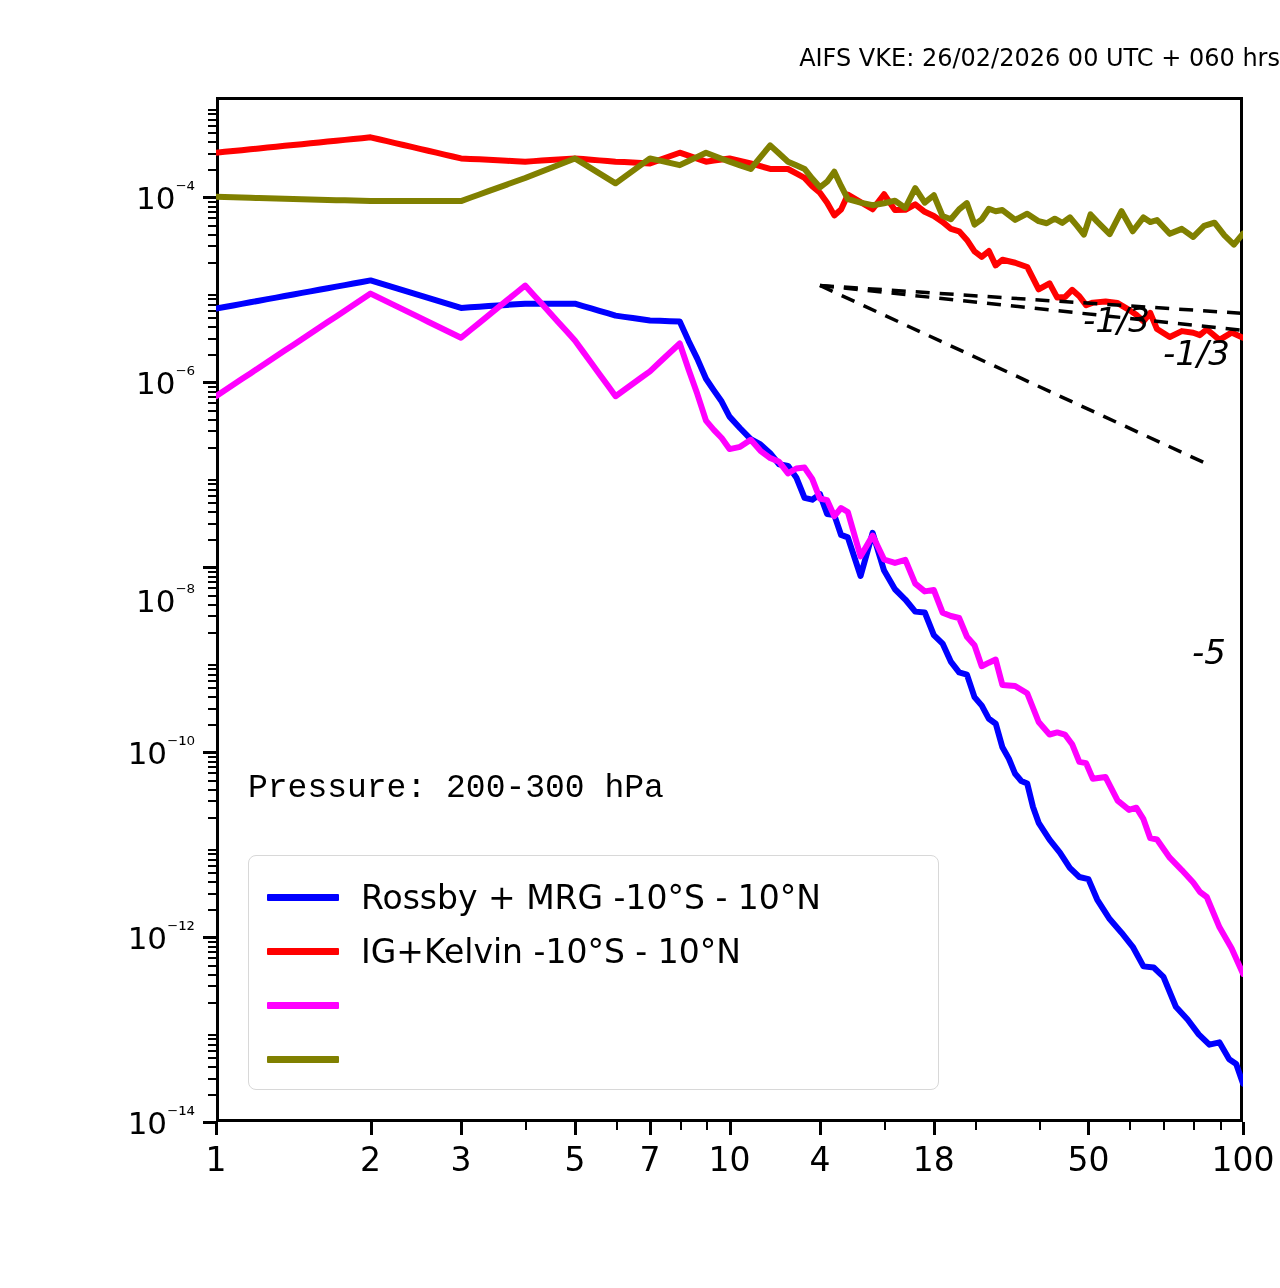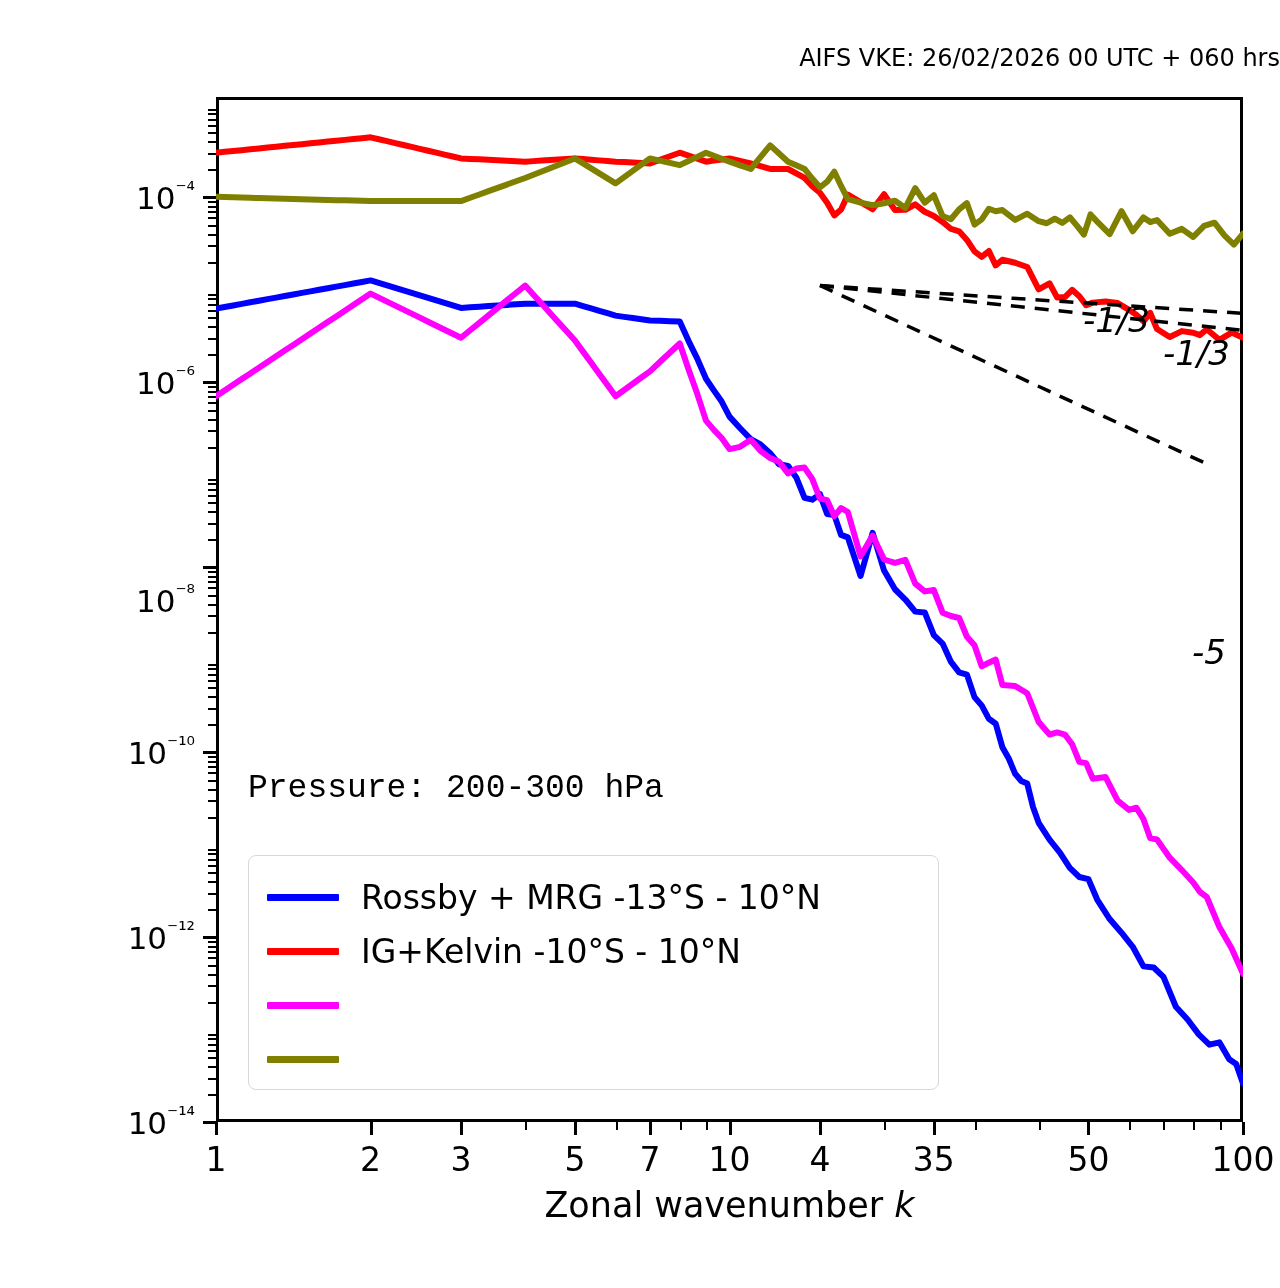--- a/index.html
+++ b/index.html
@@ -40,21 +40,20 @@
 <body>
 
 <div id="root">
 
   <div id="plot-title">AIFS VKE: 26/02/2026 00 UTC + 060 hrs</div>
 
   <div id="ylabel-wrap">
     
   </div>
 
-  <div id="xlabel"><span>Zonal wavenumber </span><span class="it">k</span></div>
 
   <div class="axis-frame"></div>
 
   <svg class="plot" id="plot-svg" width="1027" height="1025">
       <path d="M0.00 211.56 L8.59 210.00 L17.18 208.43 L25.76 206.87 L34.35 205.30 L42.94 203.74 L51.53 202.17 L60.11 200.61 L68.70 199.04 L77.29 197.48 L85.88 195.91 L94.46 194.35 L103.05 192.78 L111.64 191.22 L120.23 189.65 L128.82 188.09 L137.40 186.52 L145.99 184.96 L154.58 183.39 L162.80 185.89 L171.02 188.40 L179.24 190.90 L187.46 193.40 L195.68 195.91 L203.90 198.41 L212.12 200.91 L220.34 203.41 L228.56 205.92 L236.78 208.42 L245.00 210.92 L254.17 210.32 L263.33 209.71 L272.50 209.11 L281.66 208.50 L290.83 207.90 L299.99 207.29 L309.16 206.69 L317.45 206.69 L325.75 206.69 L334.04 206.69 L342.33 206.69 L350.63 206.69 L358.92 206.69 L367.05 209.08 L375.18 211.47 L383.32 213.85 L391.45 216.24 L399.58 218.63 L408.17 219.86 L416.77 221.09 L425.36 222.33 L433.96 223.56 L443.88 223.85 L453.81 224.15 L463.74 224.44 L472.49 243.85 L481.25 261.60 L490.00 281.74 L497.84 293.36 L505.67 304.59 L513.50 319.63 L524.13 331.25 L534.76 342.15 L544.46 347.47 L554.16 356.26 L563.08 367.25 L572.01 368.83 L580.27 380.45 L588.54 400.90 L596.23 402.70 L603.92 397.12 L611.12 417.05 L618.32 418.15 L625.08 437.92 L631.84 440.43 L644.58 478.95 L656.64 435.84 L668.08 473.59 L678.96 492.25 L689.33 502.51 L699.25 514.62 L708.74 515.47 L717.84 538.05 L726.59 546.55 L735.01 564.96 L743.12 575.43 L750.94 577.62 L758.50 600.09 L765.81 608.68 L772.89 621.80 L779.76 626.72 L786.41 650.34 L792.88 661.78 L799.16 676.79 L805.27 684.05 L811.22 686.57 L817.01 710.00 L822.66 725.82 L833.54 742.57 L843.91 755.67 L853.83 770.93 L863.32 780.01 L872.42 782.06 L881.17 802.54 L893.68 822.07 L905.52 835.70 L916.77 849.76 L927.47 869.36 L937.69 870.50 L947.46 879.93 L959.85 909.77 L971.59 922.46 L982.74 937.35 L993.36 947.69 L1003.50 945.38 L1013.20 962.22 L1020.21 966.90 L1027.00 986.61 " fill="none" stroke="#0000ff" stroke-width="6" stroke-linejoin="round" stroke-linecap="round"></path>
       <path d="M0.00 55.70 L8.59 54.85 L17.18 53.99 L25.76 53.14 L34.35 52.28 L42.94 51.43 L51.53 50.57 L60.11 49.72 L68.70 48.86 L77.29 48.01 L85.88 47.15 L94.46 46.30 L103.05 45.44 L111.64 44.59 L120.23 43.73 L128.82 42.88 L137.40 42.02 L145.99 41.17 L154.58 40.31 L162.80 42.23 L171.02 44.16 L179.24 46.08 L187.46 48.00 L195.68 49.92 L203.90 51.84 L212.12 53.76 L220.34 55.68 L228.56 57.61 L236.78 59.53 L245.00 61.45 L254.17 61.91 L263.33 62.37 L272.50 62.83 L281.66 63.29 L290.83 63.75 L299.99 64.21 L309.16 64.67 L317.45 64.13 L325.75 63.59 L334.04 63.06 L342.33 62.52 L350.63 61.99 L358.92 61.45 L367.05 62.09 L375.18 62.74 L383.32 63.38 L391.45 64.02 L399.58 64.67 L408.17 65.09 L416.77 65.52 L425.36 65.95 L433.96 66.38 L443.88 62.82 L453.81 59.26 L463.74 55.70 L472.49 58.69 L481.25 61.68 L490.00 64.67 L497.84 63.59 L505.67 62.52 L513.50 61.45 L524.13 63.91 L534.76 66.38 L544.46 69.18 L554.16 71.99 L563.08 71.99 L572.01 71.99 L580.27 76.47 L588.54 80.96 L596.23 89.30 L603.92 95.71 L611.12 105.82 L618.32 118.38 L625.08 112.47 L631.84 97.70 L644.58 105.15 L656.64 112.27 L668.08 97.21 L678.96 113.08 L689.33 112.75 L699.25 107.35 L708.74 114.85 L717.84 119.02 L726.59 124.90 L735.01 131.98 L743.12 134.32 L750.94 142.93 L758.50 154.31 L765.70 159.83 L772.89 154.05 L779.65 168.37 L786.41 162.73 L799.16 165.74 L811.22 169.96 L822.66 192.27 L833.54 186.31 L841.23 200.61 L848.92 200.10 L856.12 192.85 L863.32 199.22 L870.08 208.17 L876.84 205.62 L889.58 204.56 L901.64 206.08 L913.08 212.88 L920.28 217.82 L927.47 224.34 L934.23 215.91 L940.99 232.07 L953.74 240.06 L965.80 234.12 L977.24 235.73 L984.00 238.11 L990.76 232.21 L1003.50 242.87 L1015.56 235.59 L1027.00 240.73 " fill="none" stroke="#ff0000" stroke-width="6" stroke-linejoin="round" stroke-linecap="round"></path>
       <path d="M0.00 299.20 L8.59 293.50 L17.18 287.80 L25.76 282.10 L34.35 276.40 L42.94 270.70 L51.53 265.00 L60.11 259.30 L68.70 253.60 L77.29 247.90 L85.88 242.20 L94.46 236.50 L103.05 230.80 L111.64 225.09 L120.23 219.39 L128.82 213.69 L137.40 207.99 L145.99 202.29 L154.58 196.59 L162.80 200.60 L171.02 204.62 L179.24 208.63 L187.46 212.64 L195.68 216.65 L203.90 220.67 L212.12 224.68 L220.34 228.69 L228.56 232.71 L236.78 236.72 L245.00 240.73 L254.17 233.27 L263.33 225.82 L272.50 218.36 L281.66 210.90 L290.83 203.44 L299.99 195.99 L309.16 188.53 L317.45 197.69 L325.75 206.85 L334.04 216.02 L342.33 225.18 L350.63 234.34 L358.92 243.50 L367.05 254.64 L375.18 265.78 L383.32 276.92 L391.45 288.06 L399.58 299.20 L408.17 292.99 L416.77 286.77 L425.36 280.55 L433.96 274.33 L443.88 265.05 L453.81 255.76 L463.74 246.48 L472.49 272.17 L481.25 296.83 L490.00 323.67 L497.84 332.83 L505.67 341.05 L513.50 352.08 L524.13 349.83 L534.76 342.81 L544.46 353.81 L554.16 361.05 L563.08 364.82 L572.01 376.41 L580.27 371.54 L588.54 370.60 L596.23 381.89 L603.92 401.54 L611.12 403.11 L618.32 419.20 L625.08 411.01 L631.84 415.00 L644.58 459.31 L656.64 438.56 L668.08 462.49 L678.96 465.89 L689.33 462.83 L699.25 486.66 L708.74 494.39 L717.84 493.08 L726.59 515.70 L735.01 519.01 L743.12 520.98 L750.94 539.73 L758.50 548.34 L765.70 569.26 L772.89 565.66 L779.65 562.53 L786.41 587.97 L799.16 589.03 L811.22 596.24 L822.66 625.01 L833.54 637.49 L841.23 635.40 L848.92 637.53 L856.12 647.22 L863.32 664.84 L870.08 666.09 L876.84 681.70 L889.58 680.05 L901.64 703.56 L913.08 712.91 L920.28 710.72 L927.47 722.14 L934.23 741.17 L940.99 742.51 L953.74 760.71 L965.80 773.07 L977.24 785.45 L984.00 795.04 L990.76 800.00 L1003.50 830.34 L1015.56 851.29 L1027.00 876.78 " fill="none" stroke="#ff00ff" stroke-width="6" stroke-linejoin="round" stroke-linecap="round"></path>
       <path d="M0.00 99.84 L8.59 100.08 L17.18 100.31 L25.76 100.55 L34.35 100.78 L42.94 101.02 L51.53 101.25 L60.11 101.49 L68.70 101.72 L77.29 101.96 L85.88 102.19 L94.46 102.43 L103.05 102.66 L111.64 102.90 L120.23 103.13 L128.82 103.37 L137.40 103.60 L145.99 103.84 L154.58 104.07 L162.80 104.07 L171.02 104.07 L179.24 104.07 L187.46 104.07 L195.68 104.07 L203.90 104.07 L212.12 104.07 L220.34 104.07 L228.56 104.07 L236.78 104.07 L245.00 104.07 L254.17 100.77 L263.33 97.47 L272.50 94.17 L281.66 90.86 L290.83 87.56 L299.99 84.26 L309.16 80.96 L317.45 77.71 L325.75 74.45 L334.04 71.20 L342.33 67.95 L350.63 64.70 L358.92 61.45 L367.05 66.42 L375.18 71.40 L383.32 76.37 L391.45 81.35 L399.58 86.32 L408.17 80.10 L416.77 73.89 L425.36 67.67 L433.96 61.45 L443.88 63.69 L453.81 65.92 L463.74 68.16 L472.49 64.01 L481.25 59.85 L490.00 55.70 L497.84 58.69 L505.67 61.68 L513.50 64.67 L524.13 68.33 L534.76 71.99 L544.46 60.18 L554.16 48.37 L563.08 56.52 L572.01 64.67 L580.27 68.33 L588.54 71.99 L596.23 81.59 L603.92 90.29 L611.12 84.73 L618.32 74.67 L625.08 88.99 L631.84 102.22 L644.58 105.67 L656.64 108.17 L668.08 106.27 L678.96 103.69 L689.33 110.92 L699.25 91.12 L708.74 105.63 L717.84 98.22 L726.59 119.07 L734.85 122.28 L743.12 112.35 L750.81 106.10 L758.50 127.58 L765.70 122.37 L772.89 111.75 L779.65 114.28 L786.41 113.06 L799.16 122.95 L811.22 116.70 L822.66 124.16 L830.72 126.26 L838.79 121.68 L846.31 125.84 L853.83 120.29 L860.87 128.66 L867.92 137.65 L874.54 117.42 L881.17 124.59 L893.68 137.03 L905.52 114.17 L916.77 134.24 L927.47 120.45 L934.23 125.08 L940.99 123.00 L953.74 136.83 L965.80 131.88 L977.24 139.97 L988.12 128.94 L998.49 125.67 L1008.41 138.35 L1017.90 147.58 L1027.00 136.66 " fill="none" stroke="#808000" stroke-width="6" stroke-linejoin="round" stroke-linecap="round"></path>
       <line x1="603.9228615250923" y1="188.52776468990135" x2="1027" y2="216.37781413878588" stroke="#000" stroke-width="3.5" stroke-dasharray="14 10"></line>
       <line x1="603.9228615250923" y1="188.52776468990135" x2="1027" y2="233.40630110504367" stroke="#000" stroke-width="3.5" stroke-dasharray="14 10"></line>
@@ -172,21 +171,21 @@
       <div class="xtick-label" style="left: 461.002px; top: 1140px;">3</div>
       <div class="tickmark-x" style="left: 573.921px; top: 1122px;"></div>
       <div class="xtick-label" style="left: 574.921px; top: 1140px;">5</div>
       <div class="tickmark-x" style="left: 648.958px; top: 1122px;"></div>
       <div class="xtick-label" style="left: 649.958px; top: 1140px;">7</div>
       <div class="tickmark-x" style="left: 728.5px; top: 1122px;"></div>
       <div class="xtick-label" style="left: 729.5px; top: 1140px;">10</div>
       <div class="tickmark-x" style="left: 818.923px; top: 1122px;"></div>
       <div class="xtick-label" style="left: 819.923px; top: 1140px;">4</div>
       <div class="tickmark-x" style="left: 932.842px; top: 1122px;"></div>
-      <div class="xtick-label" style="left: 933.842px; top: 1140px;">35</div>
+      <div class="xtick-label" style="left: 933.842px; top: 1140px;">18</div>
       <div class="tickmark-x" style="left: 1087.42px; top: 1122px;"></div>
       <div class="xtick-label" style="left: 1088.42px; top: 1140px;">50</div>
       <div class="tickmark-x" style="left: 1242px; top: 1122px;"></div>
       <div class="xtick-label" style="left: 1243px; top: 1140px;">100</div>
       <div class="tickmark-x minor" style="left: 525.158px; top: 1122px;"></div>
       <div class="tickmark-x minor" style="left: 615.581px; top: 1122px;"></div>
       <div class="tickmark-x minor" style="left: 679.737px; top: 1122px;"></div>
       <div class="tickmark-x minor" style="left: 706.004px; top: 1122px;"></div>
       <div class="tickmark-x minor" style="left: 884.079px; top: 1122px;"></div>
       <div class="tickmark-x minor" style="left: 974.502px; top: 1122px;"></div>
@@ -200,21 +199,21 @@
       <div class="slope-label" style="left: 1083px; top: 300px;">-1/3</div>
       <div class="slope-label" style="left: 1163px; top: 333px;">-1/3</div>
       <div class="slope-label" style="left: 1192px; top: 632px;">-5</div>
     </div>
 
   <div id="pressure-annotation">Pressure: 200-300 hPa</div>
 
   <div id="legend-box">
       <div class="legend-row">
         <div class="legend-swatch" style="background: rgb(0, 0, 255);"></div>
-        <div class="legend-text">Rossby + MRG -13°S - 10°N</div>
+        <div class="legend-text">Rossby + MRG -10°S - 10°N</div>
       </div>
       <div class="legend-row">
         <div class="legend-swatch" style="background: rgb(255, 0, 0);"></div>
         <div class="legend-text">IG+Kelvin -10°S - 10°N</div>
       </div>
       <div class="legend-row">
         <div class="legend-swatch" style="background: rgb(255, 0, 255);"></div>
       </div>
       <div class="legend-row">
         <div class="legend-swatch" style="background: rgb(128, 128, 0);"></div>

